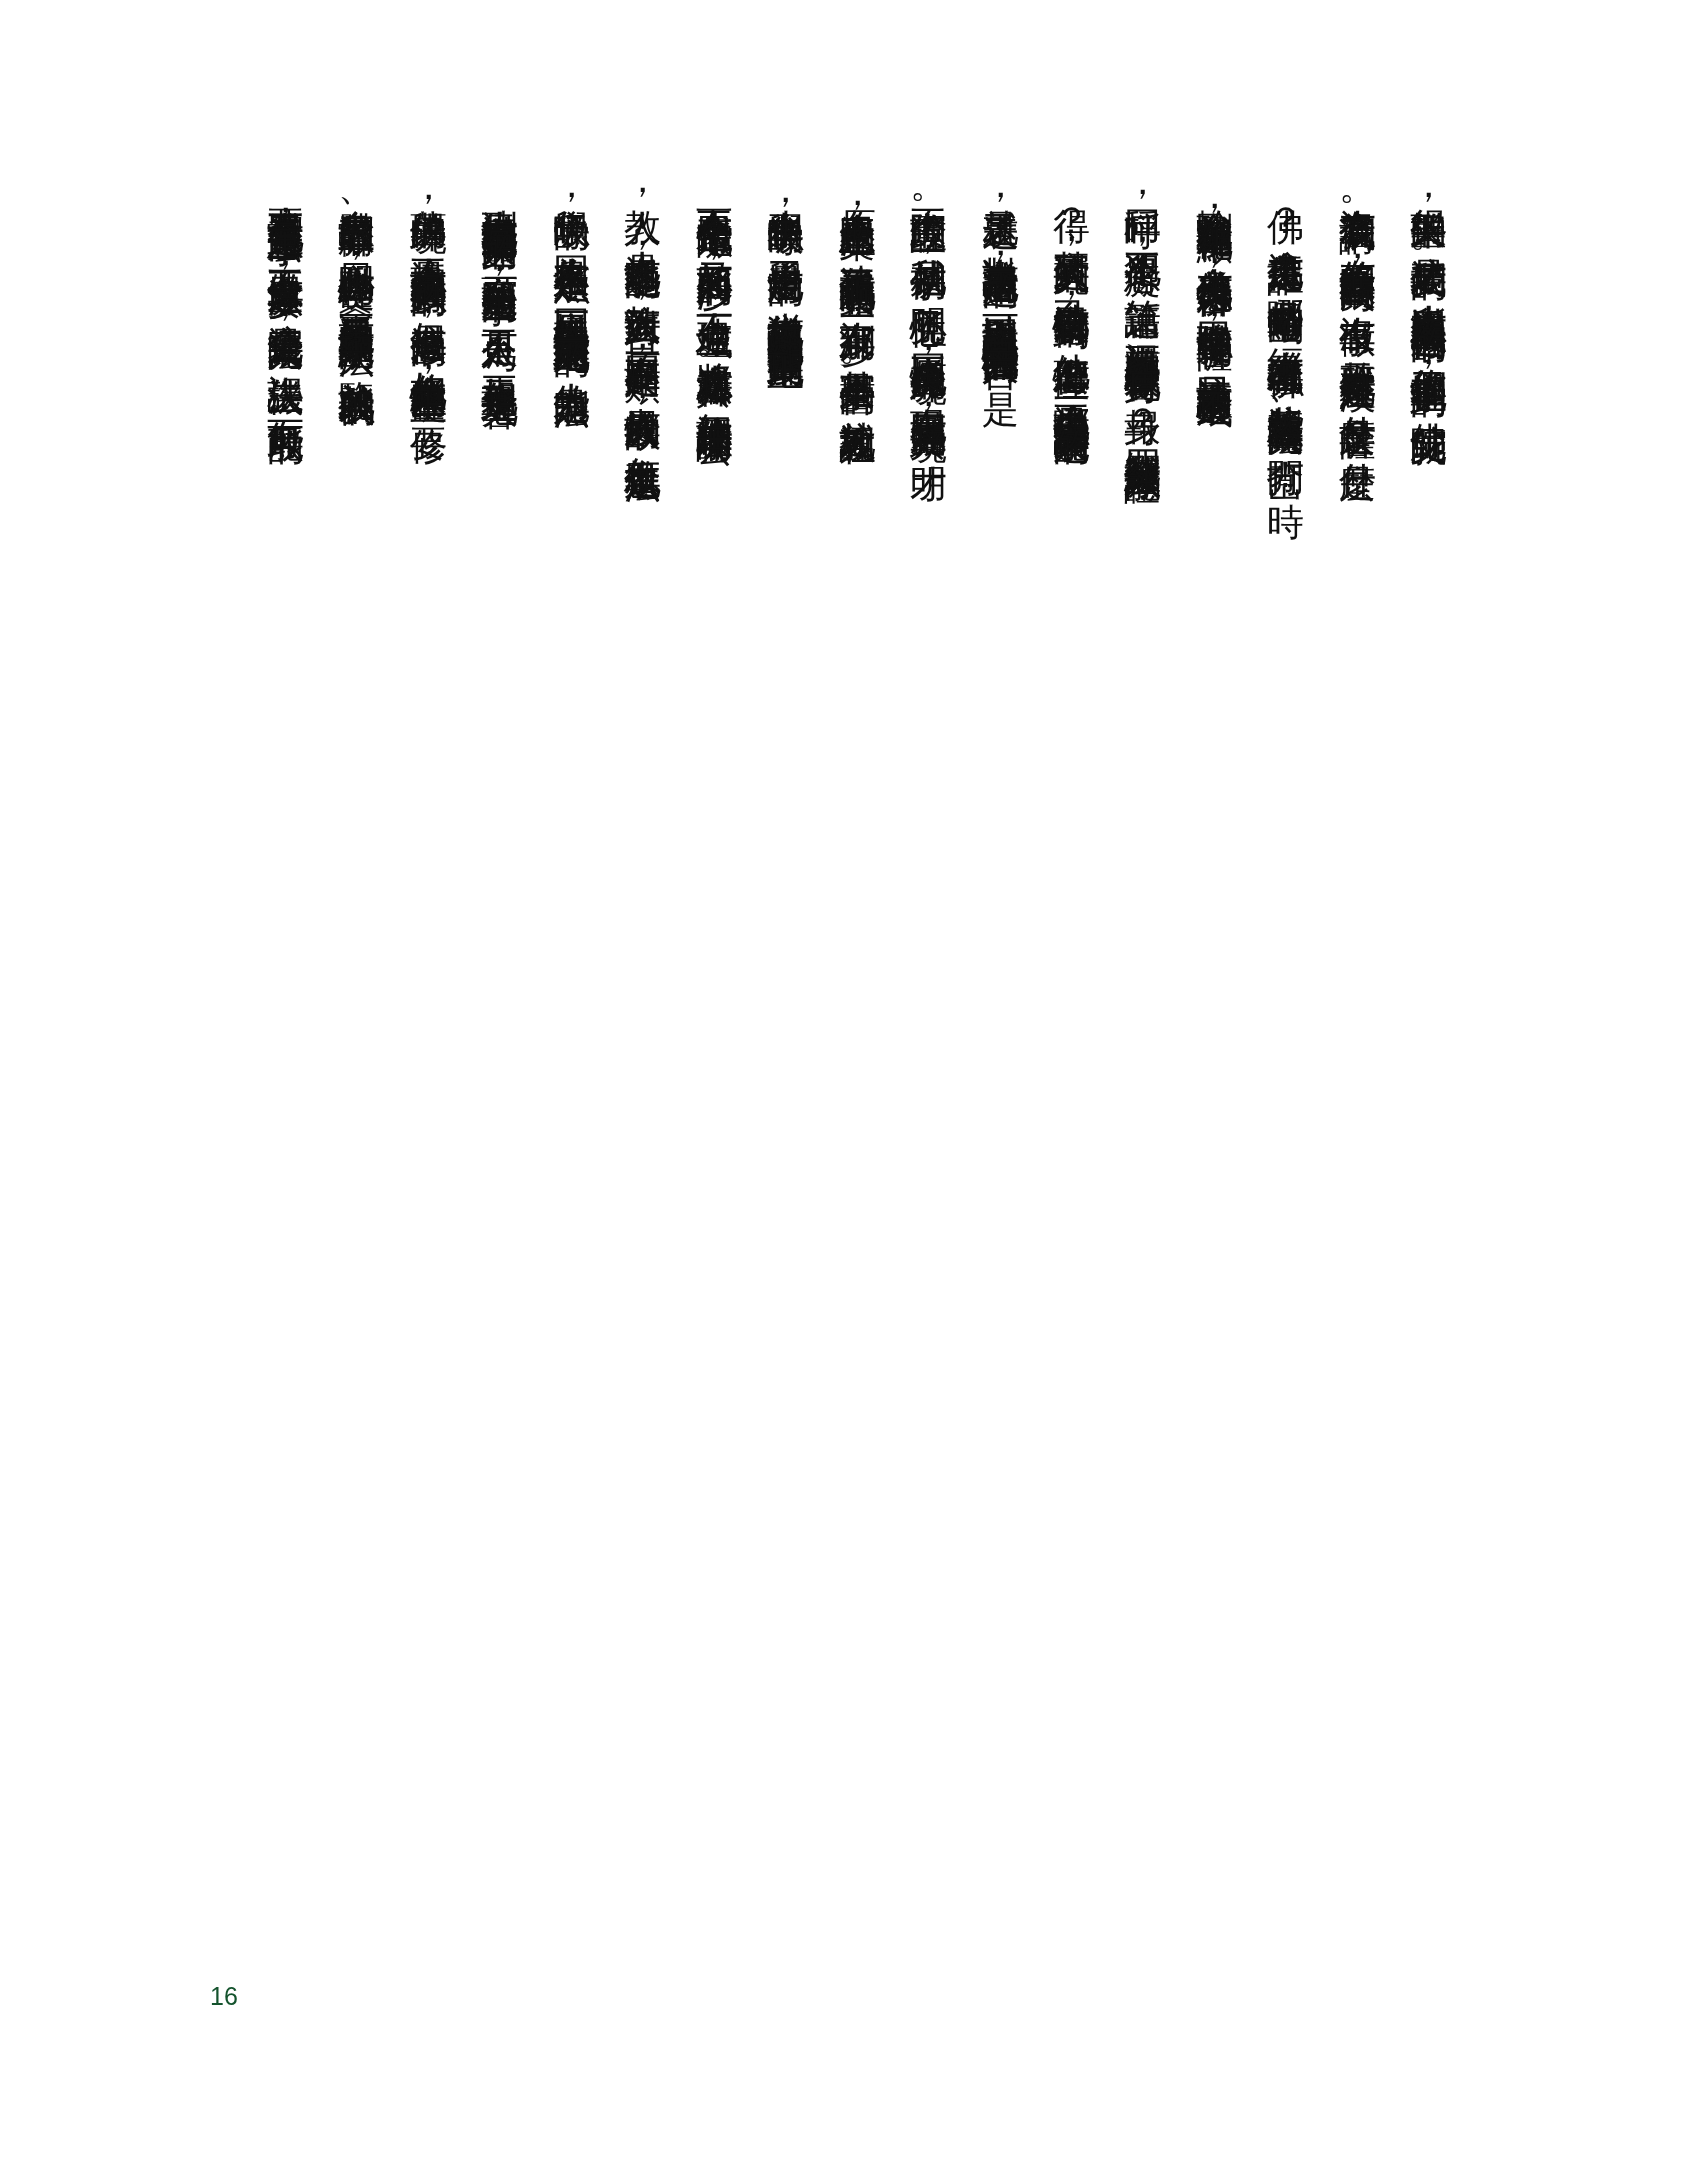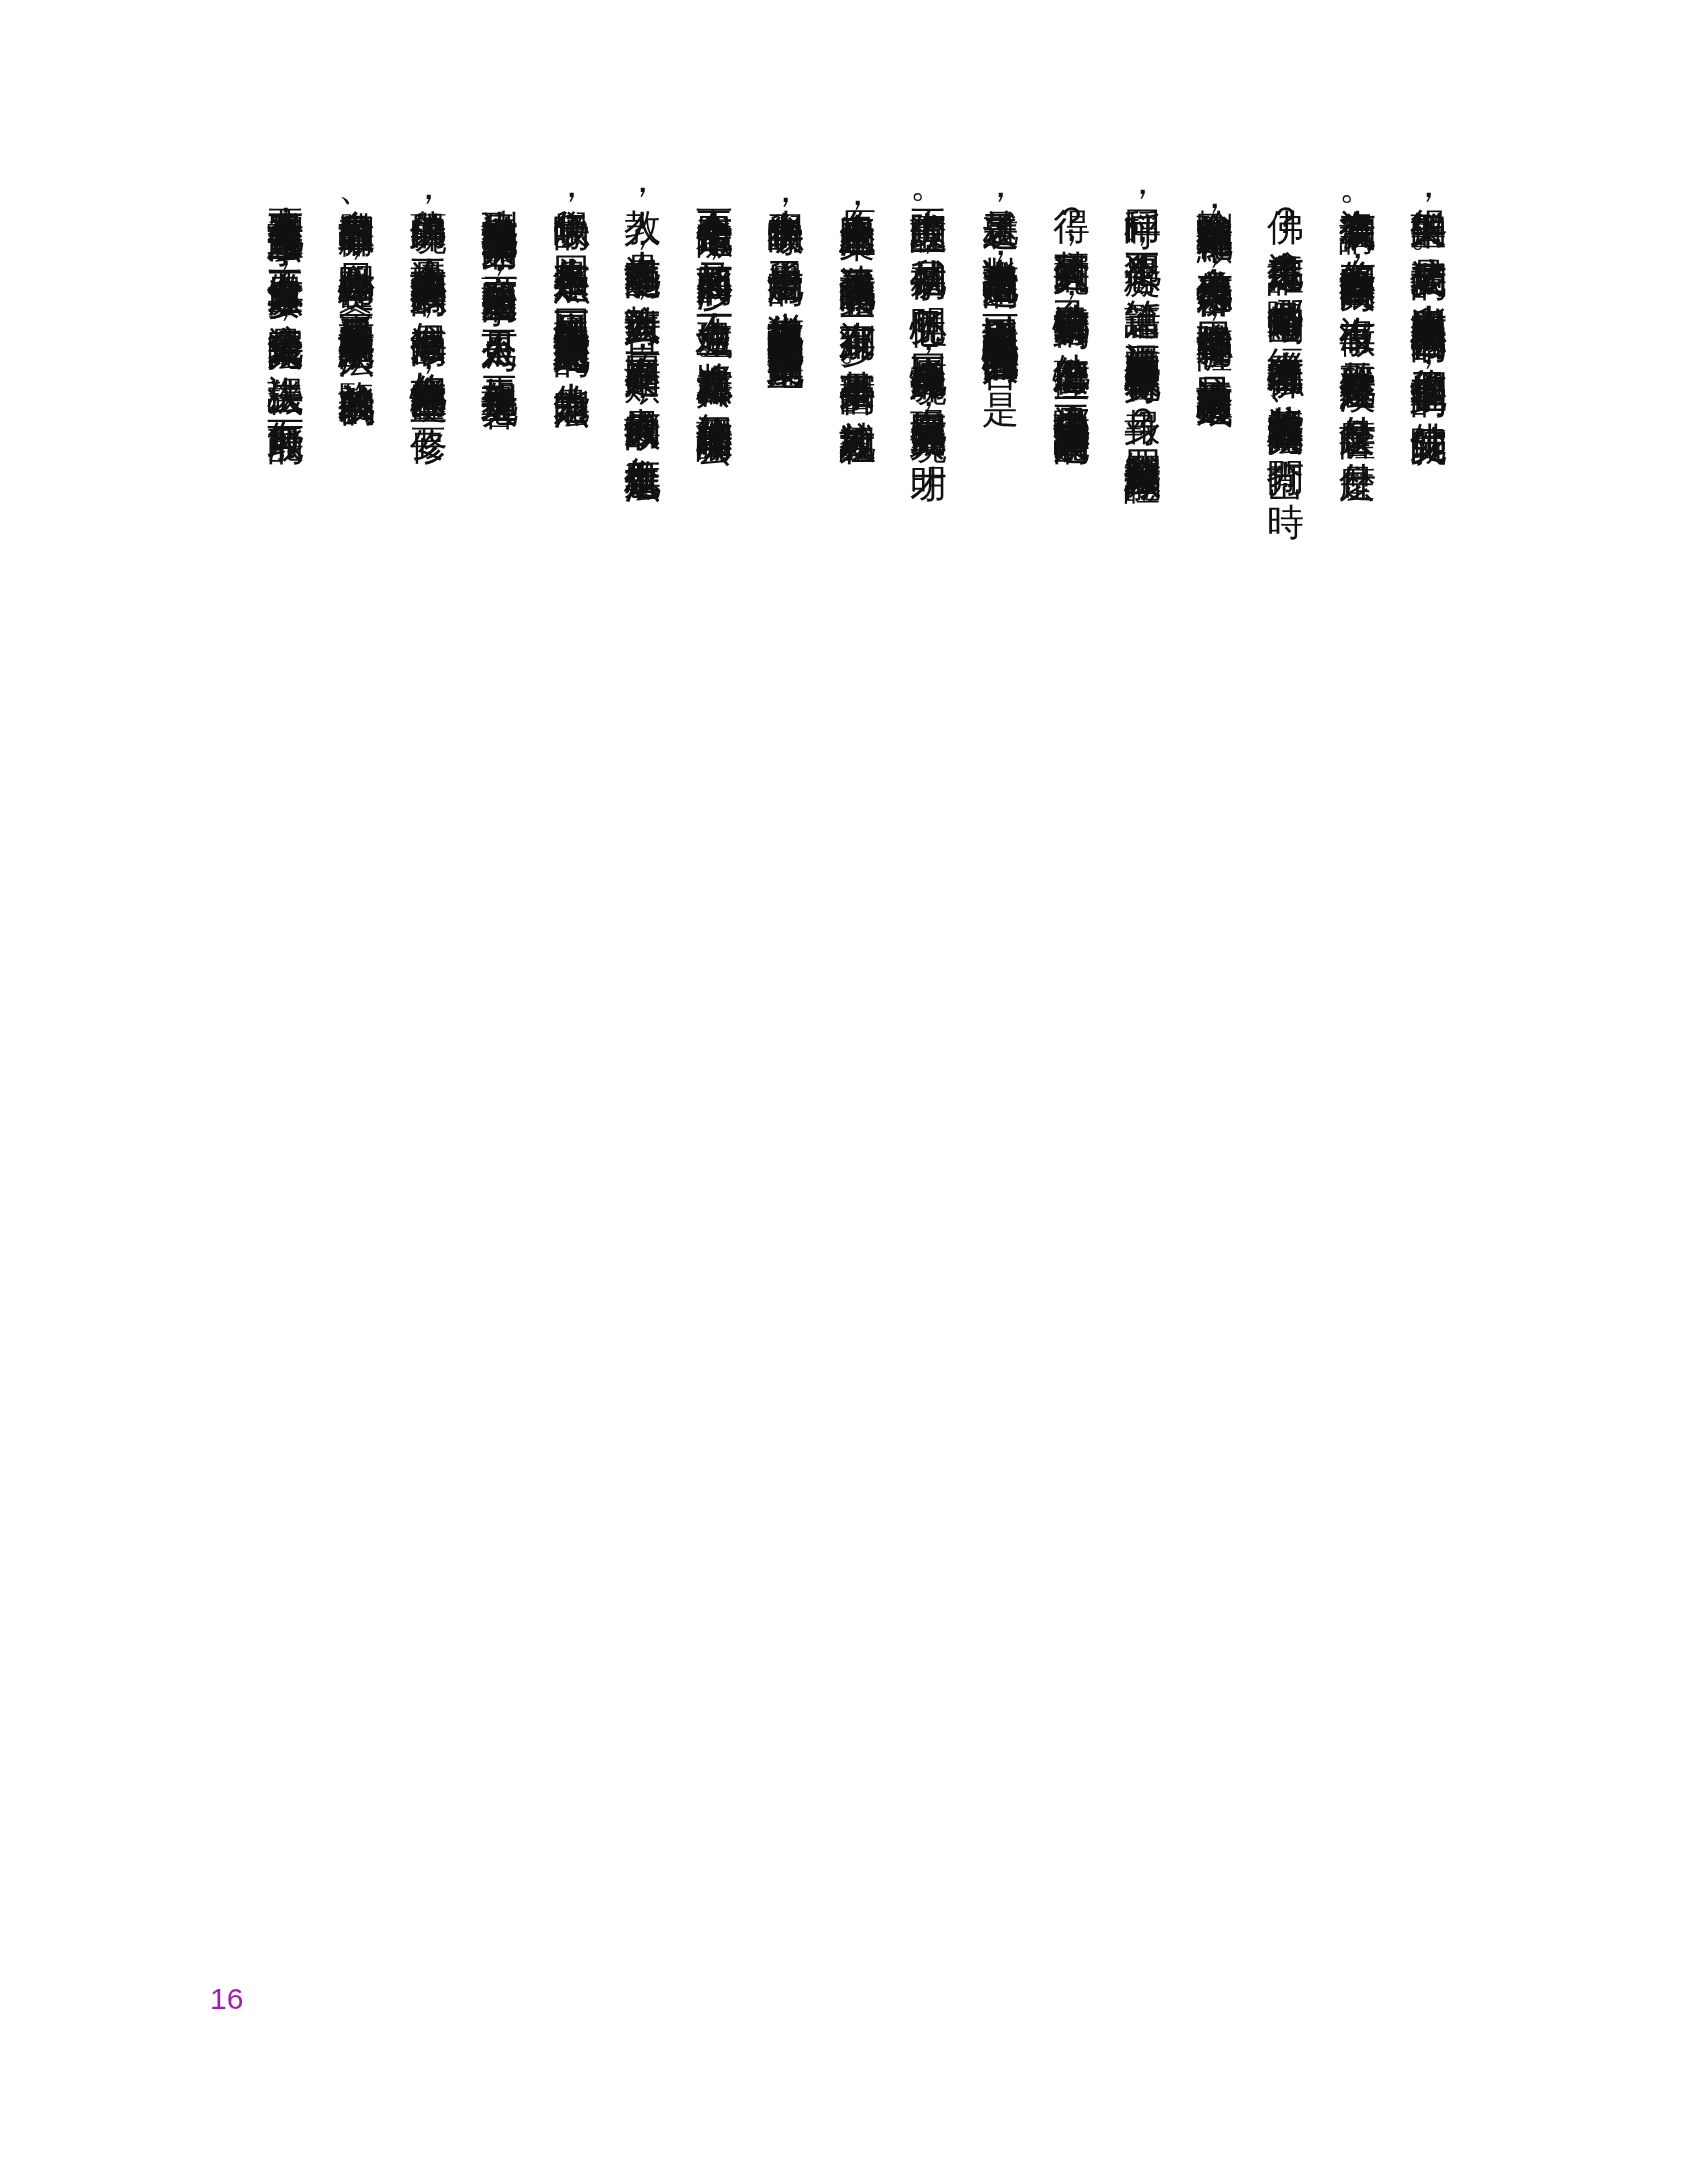--- a/index.html
+++ b/index.html
@@ -32,22 +32,22 @@
       line-height: 46px;
       letter-spacing: 1.6px;
       color: #111111;
       white-space: nowrap;
     }
     .page-number {
       position: absolute;
       left: 210px;
       top: 1982px;
       font-family: "Liberation Sans", sans-serif;
-      font-size: 30px;
-      color: #a21caf;
+      font-size: 25px;
+      color: #14532d;
     }
   </style>
 </head>
 <body>
 
 <div class="page">
   <div class="col" style="left:1405px;">得樂的聖果，這才是我們要的。所以沒有用的法義不適合你們學的，你們學了也掌握不到的，佛陀師父就</div>
   <div class="col" style="left:1334px;">沒有為我們講了。有的修行人最喜歡浪費時間，沒有事做，整天就研究什麼是羅漢？什麼是菩薩？什麼是</div>
   <div class="col" style="left:1262px;">佛？這多杰羌佛是誰？哪個是時輪金剛？經書上怎麼沒有強巴佛？這些想法簡直在浪費光陰、打閒岔！時</div>
   <div class="col" style="left:1191px;">輪金剛就是釋迦牟尼佛化顯，多杰羌佛應身燃燈古佛，強巴佛即是彌勒菩薩，這是民族語言的經文造成不</div>

